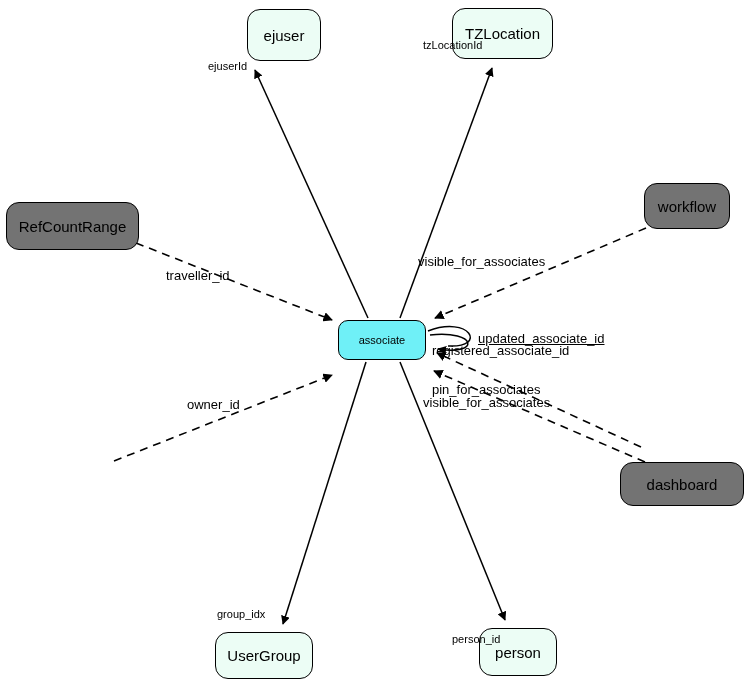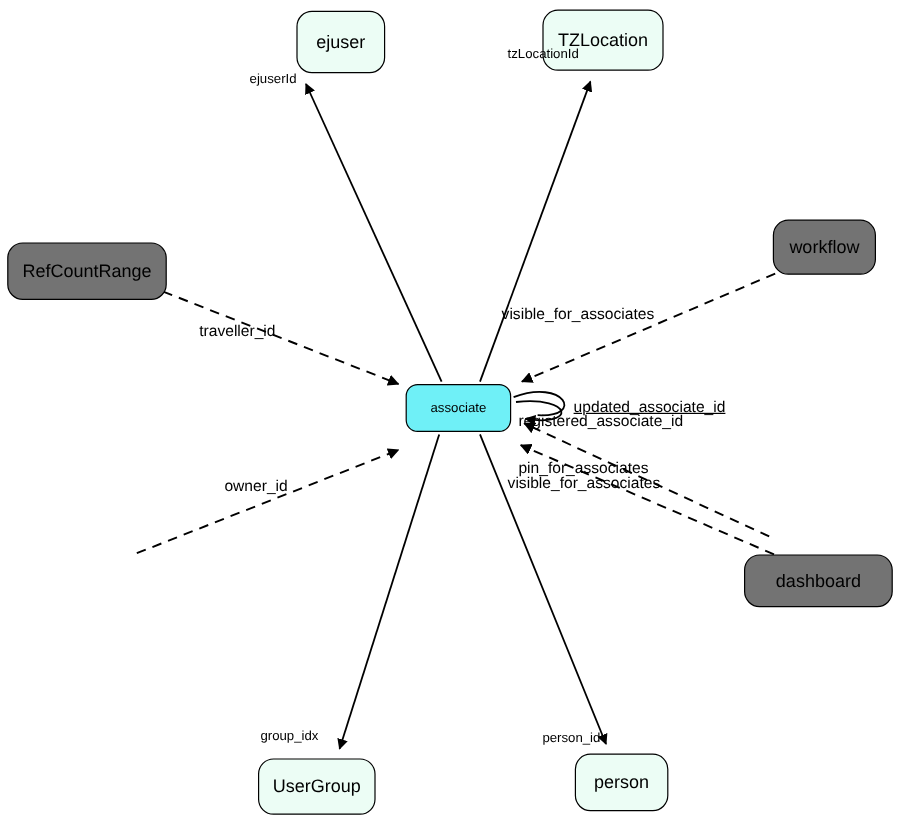--- a/index.html
+++ b/index.html
@@ -140,15 +140,15 @@
   <div class="edge-label" style="left:432px; top:344px;">registered_associate_id</div>
 
   <div class="edge-label" style="left:432px; top:383px;">pin_for_associates</div>
 
   <div class="edge-label" style="left:423px; top:396px;">visible_for_associates</div>
 
   <div class="edge-label" style="left:167px; top:398px;padding-left:20px;">owner_id</div>
 
   <div class="edge-label small" style="left:217px; top:609px;text-align:center;">group_idx</div>
 
-  <div class="edge-label small" style="left:452px; top:610px;">person_id</div>
+  <div class="edge-label small" style="left:452px; top:634px;">person_id</div>
 
 </div>
 
 </body></html>

